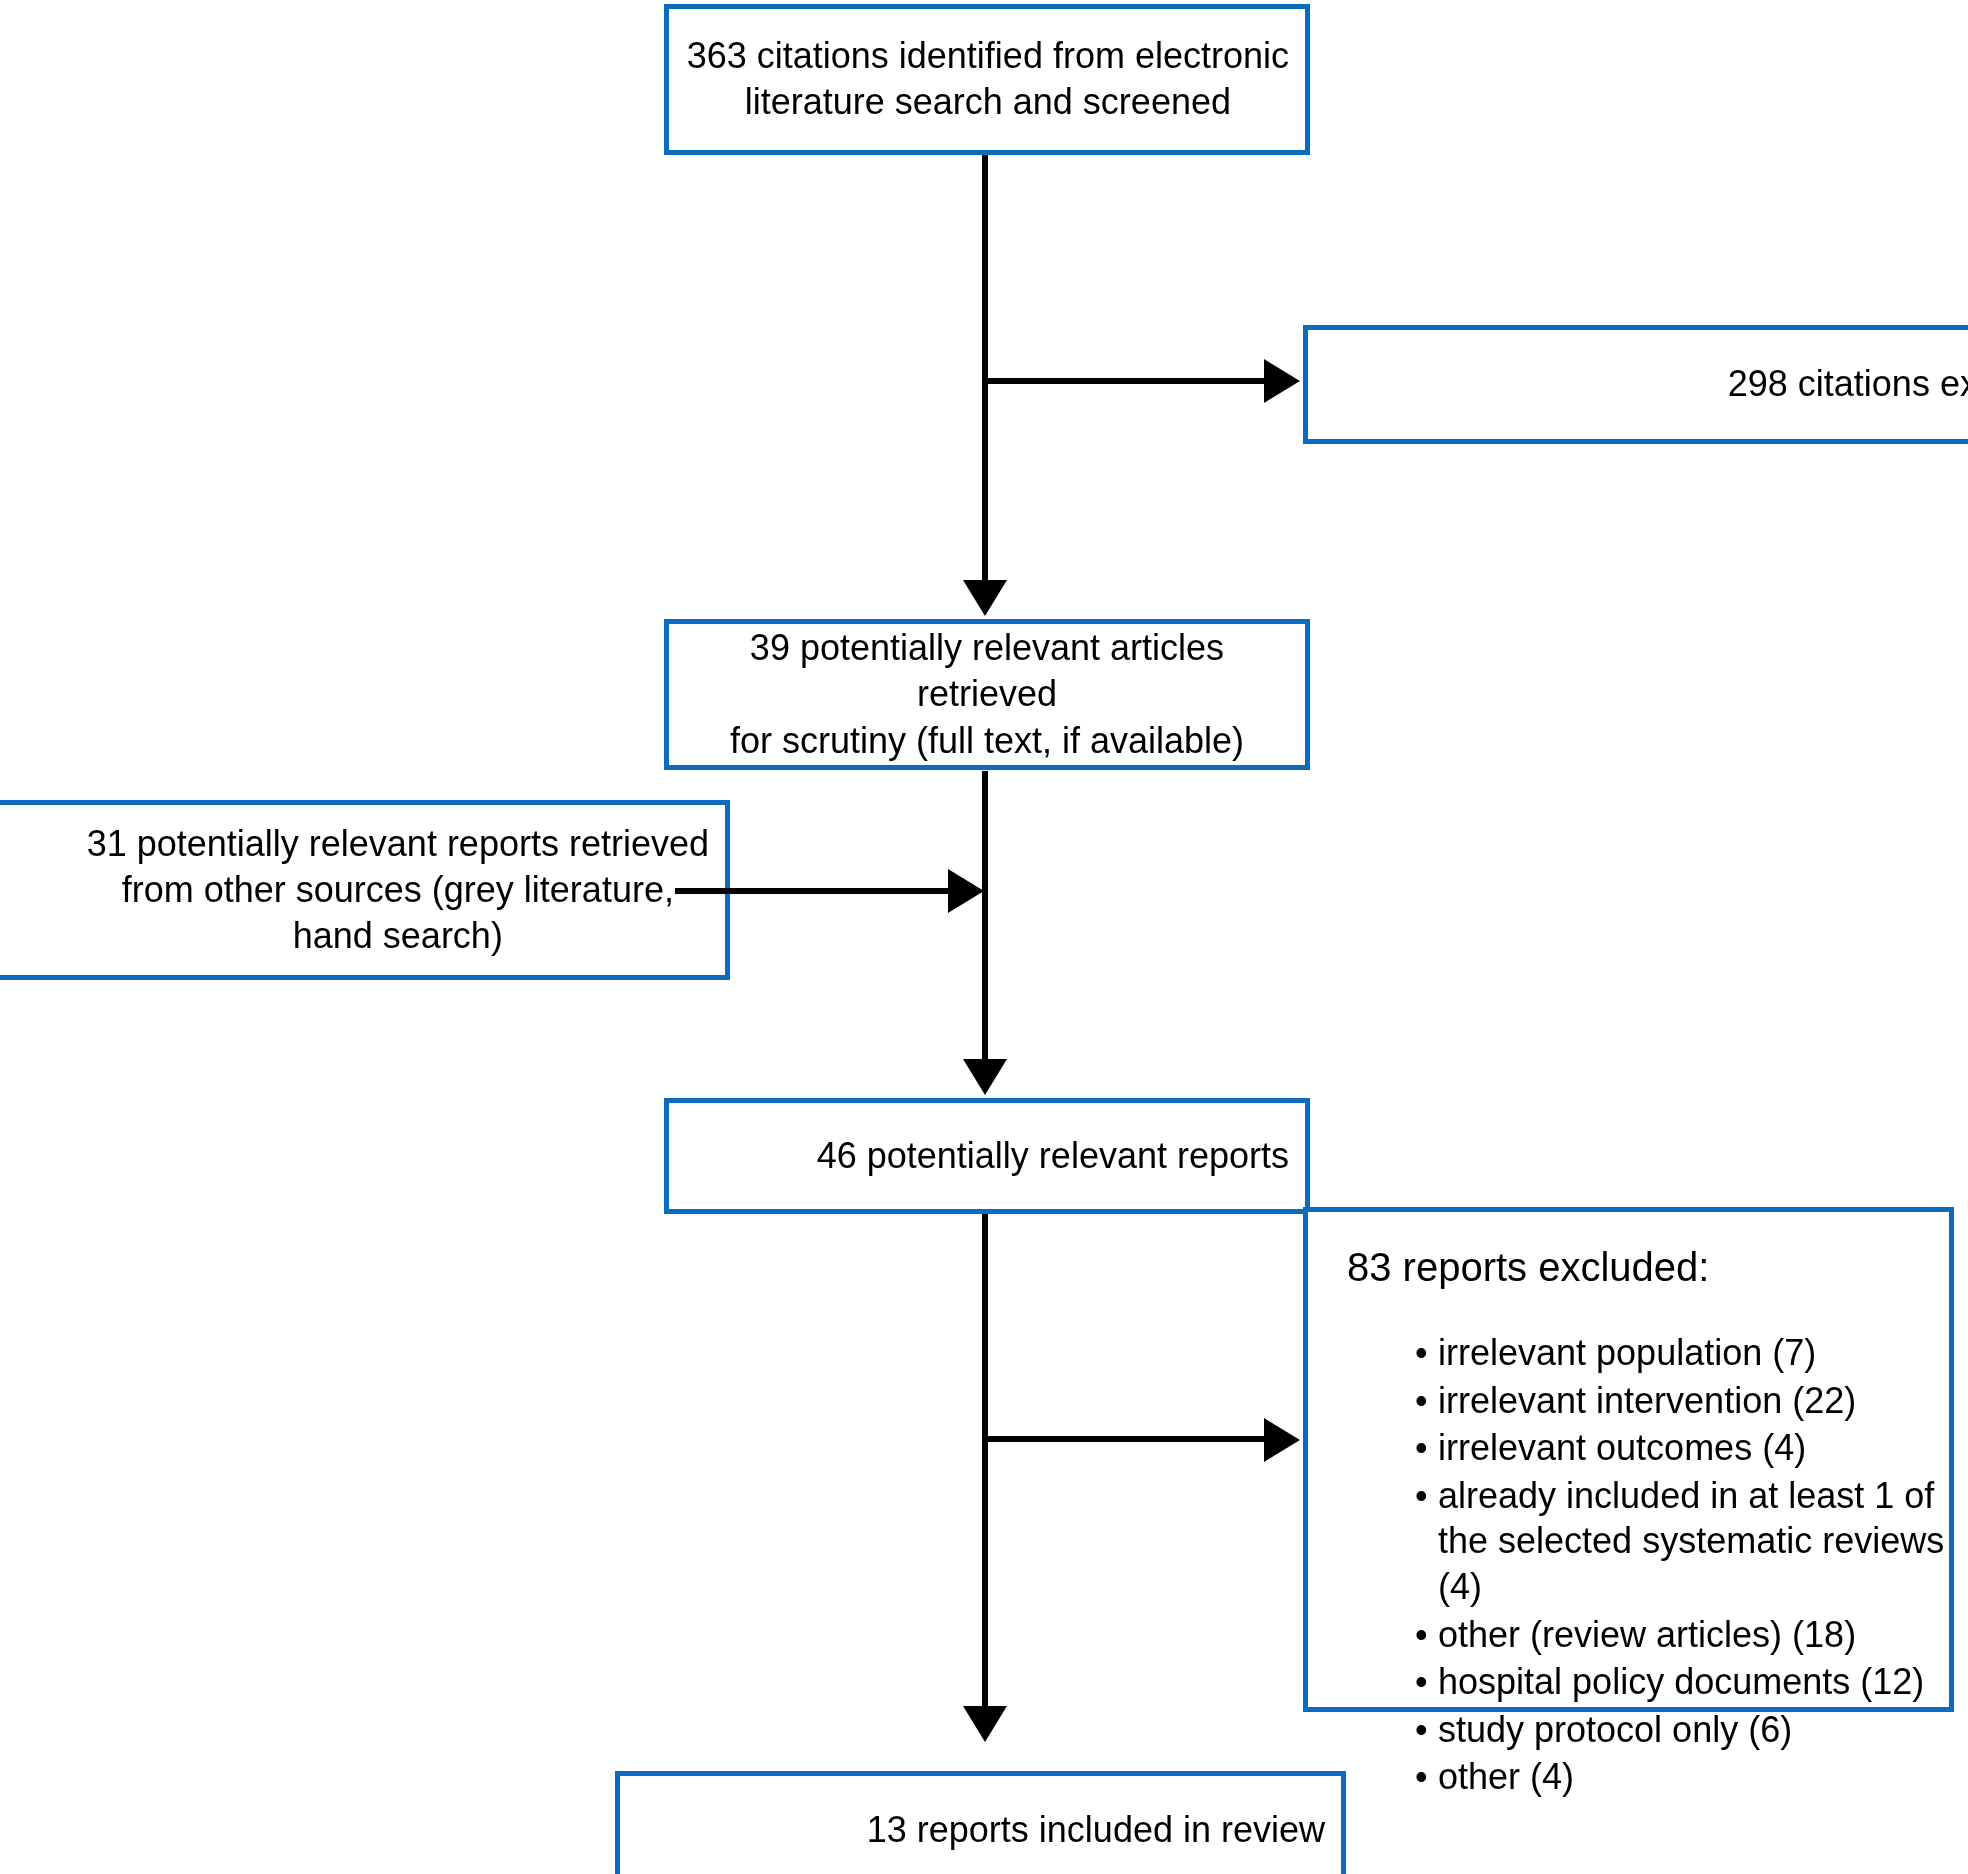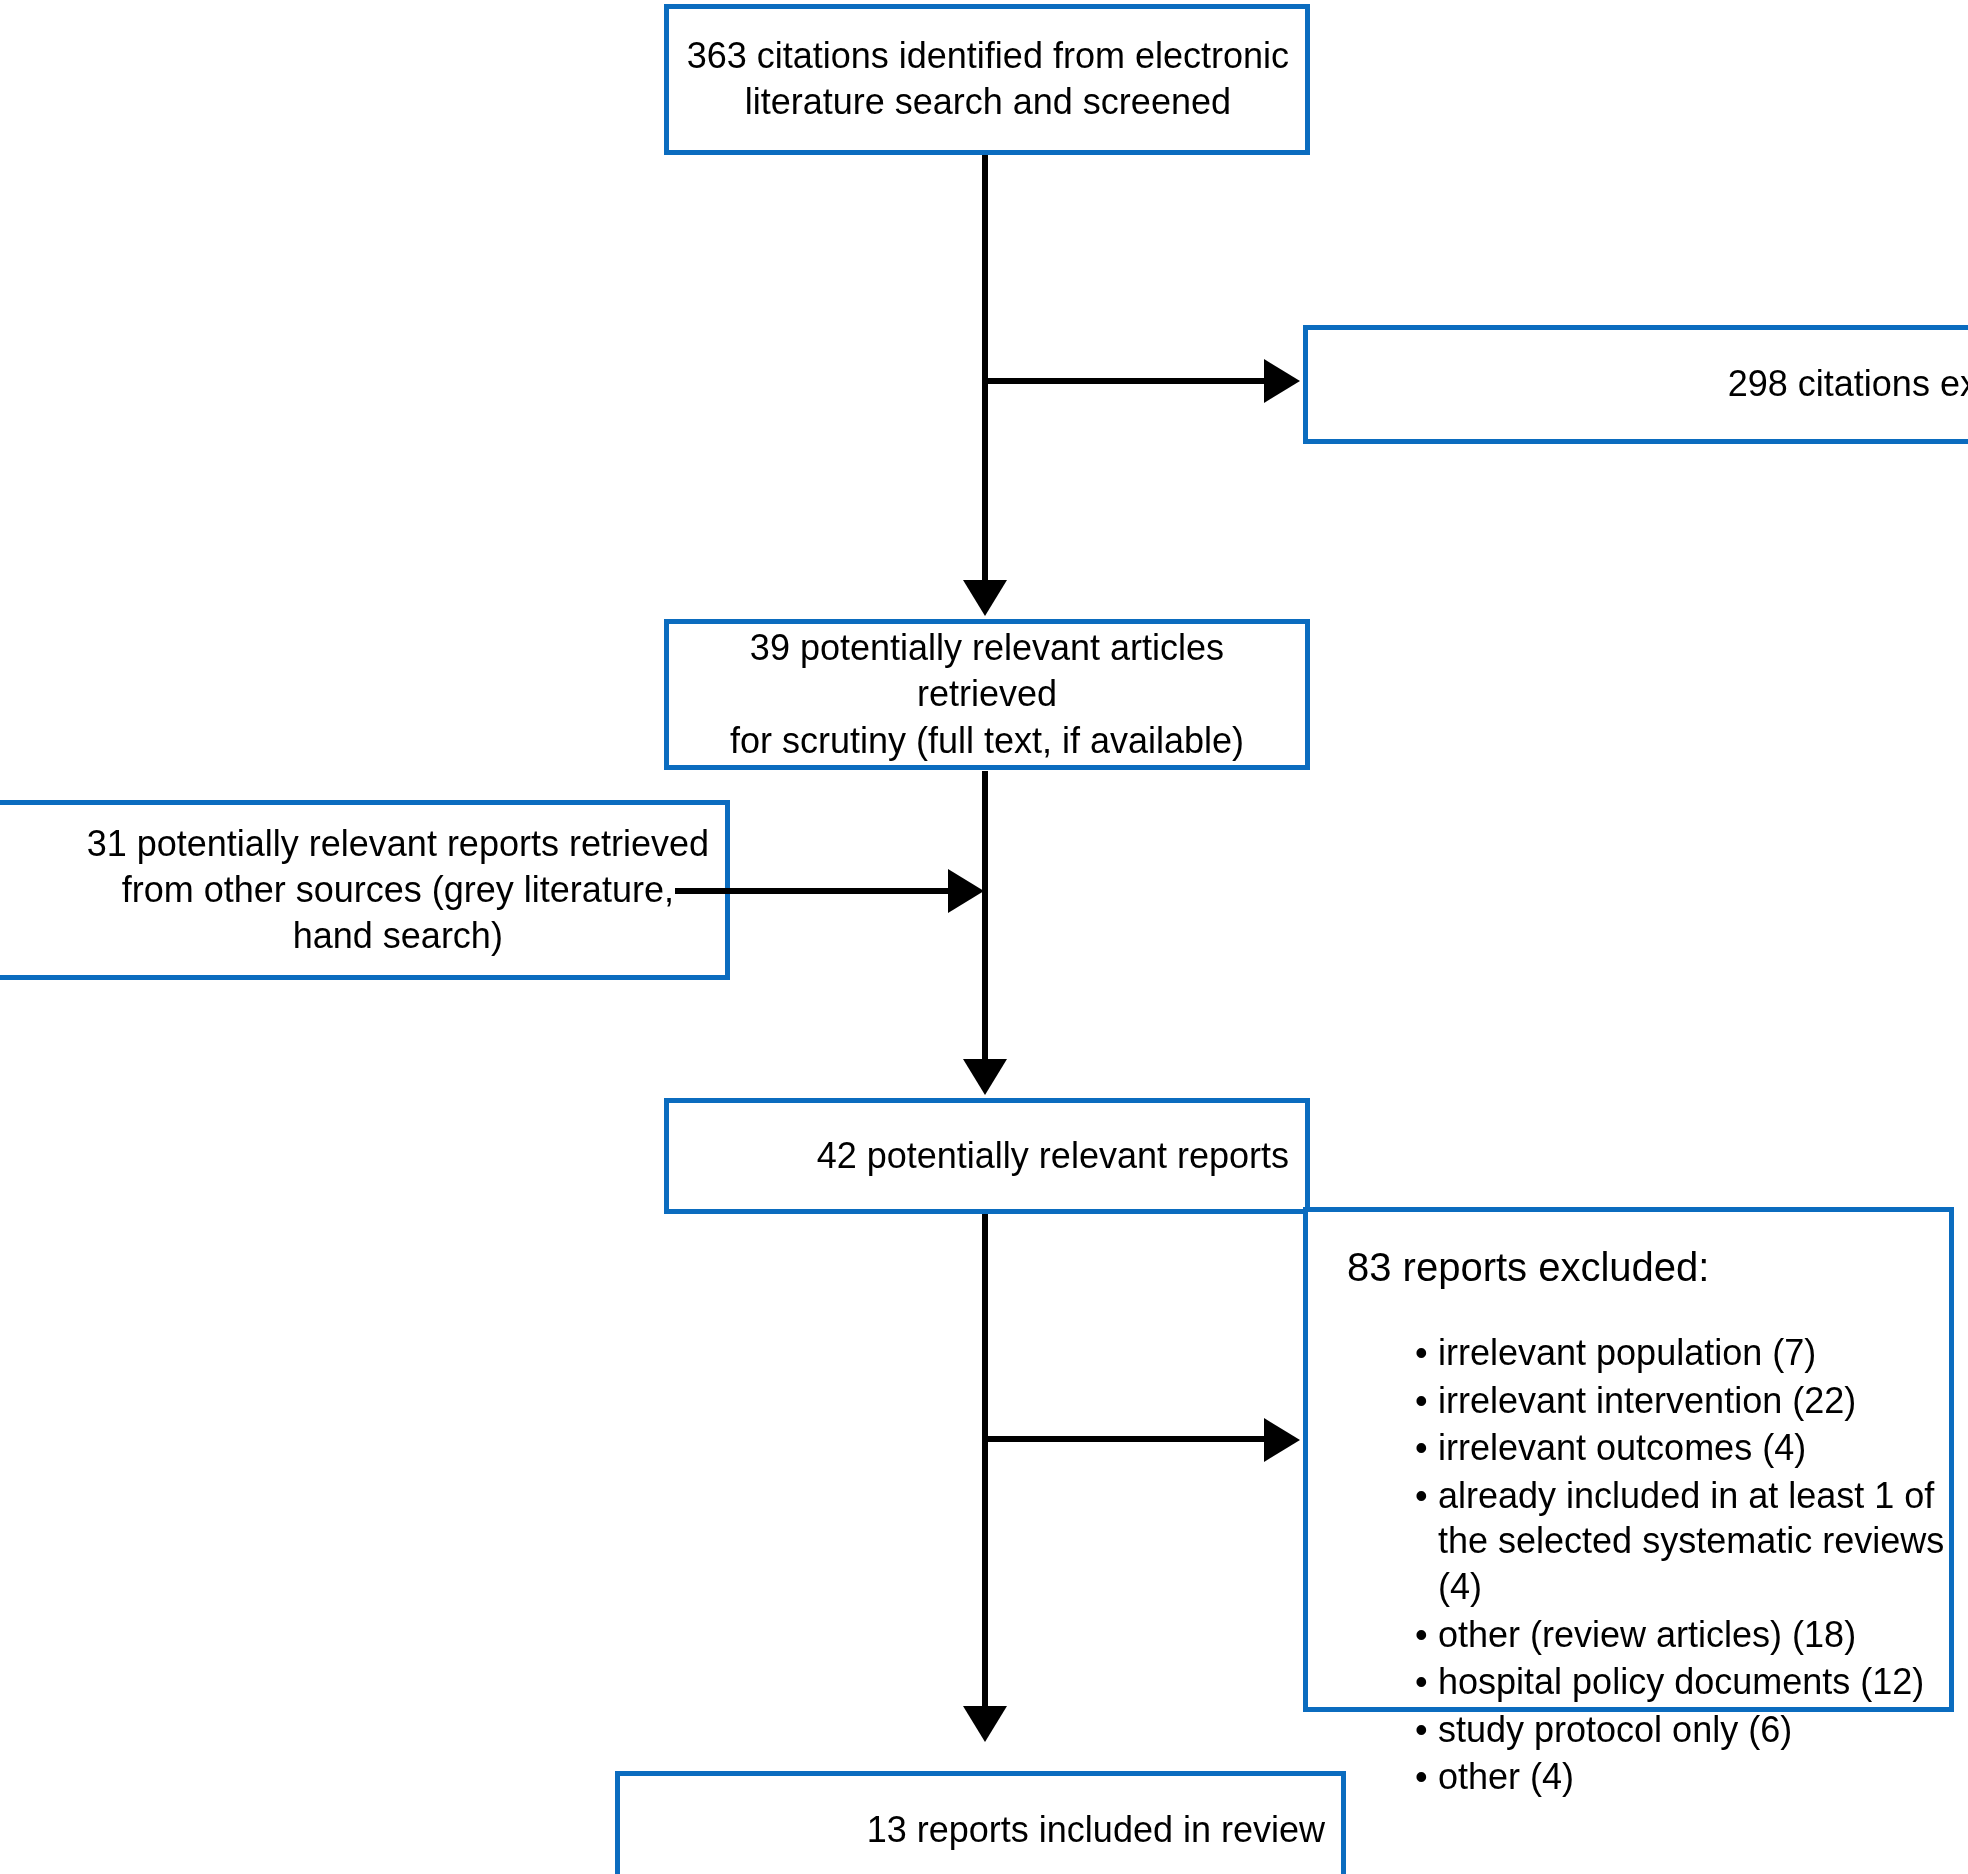--- a/index.html
+++ b/index.html
@@ -132,21 +132,21 @@
   <div class="flow-box" id="box-other-31">
     <span class="box-text">31 potentially relevant reports retrieved
 from other sources (grey literature,
 hand search)</span>
   </div>
 
   <div class="conn h-line" style="left:675px; top:888px; width:276px;"></div>
   <div class="arrow-right" style="left:948px; top:869px;"></div>
 
   <div class="flow-box" id="box-reports-96">
-    <span class="box-text">42 potentially relevant reports</span>
+    <span class="box-text">46 potentially relevant reports</span>
   </div>
 
   <div class="conn v-line" style="left:982px; top:1214px; height:496px;"></div>
   <div class="arrow-down" style="left:963px; top:1706px;"></div>
 
   <div class="conn h-line" style="left:982px; top:1436px; width:285px;"></div>
   <div class="arrow-right" style="left:1264px; top:1418px;"></div>
 
   <div class="flow-box" id="box-excluded-83">
     <div class="excl-inner">

